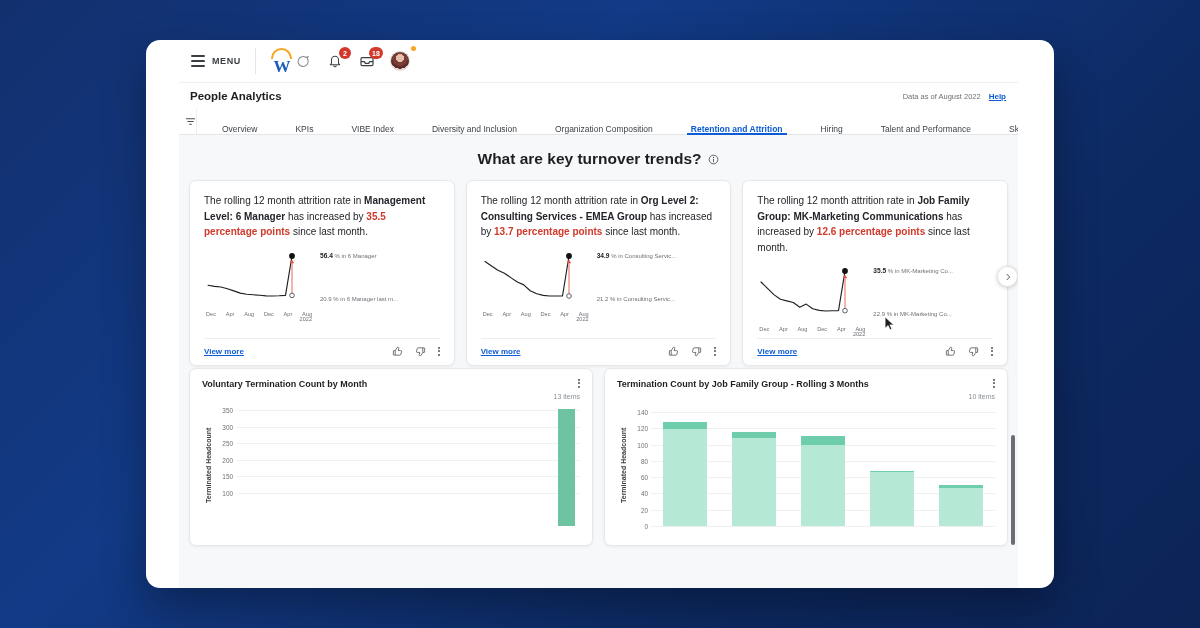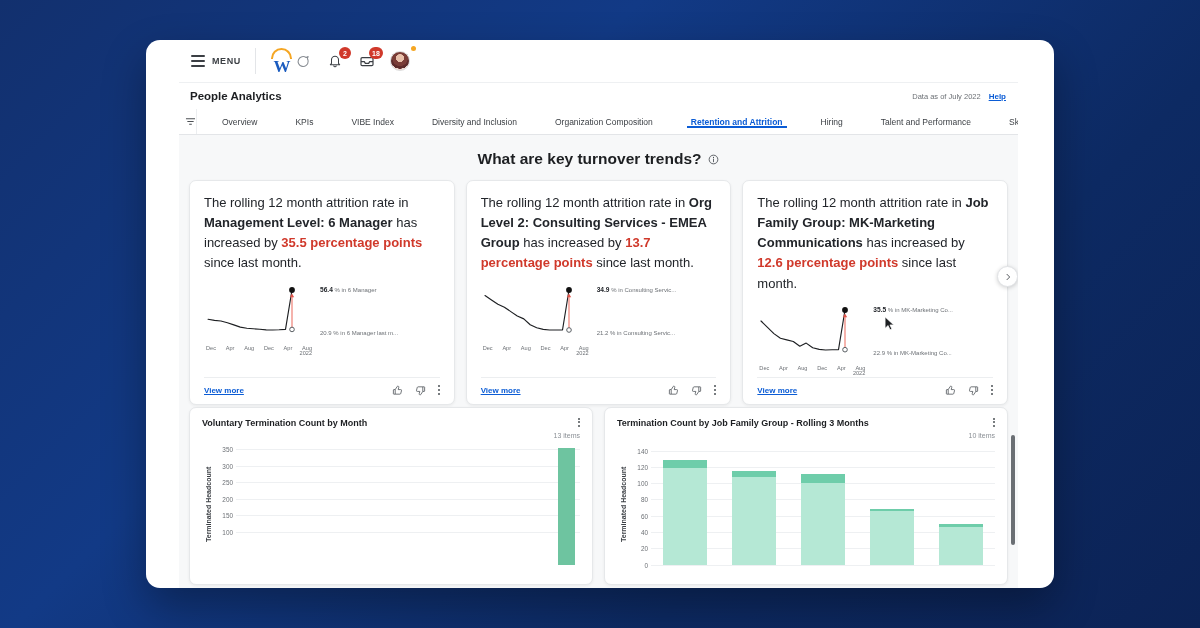--- a/index.html
+++ b/index.html
@@ -92,21 +92,21 @@
   .pagebar .right { margin-left: auto; display: flex; align-items: center; gap: 8px; }
   .asof { font-size: 7.5px; color: #6c7075; }
   .help-link { font-size: 8px; color: #0b5cd5; text-decoration: underline; cursor: pointer; font-weight: 600; }
 
   
   .tabbar {
     height: 26px; background: #fff; display: flex; align-items: stretch;
     border-bottom: 1px solid #e3e5e8; padding-left: 6px;
   }
   .filter-ic { width: 30px; display: flex; align-items: center; justify-content: center; cursor: pointer; border-right: 1px solid #eceef0; }
-  .tabs { display: flex; align-items: center; gap: 16px; padding-left: 14px; }
+  .tabs { display: flex; align-items: flex-end; gap: 16px; padding-left: 14px; }
   .tab {
     display: flex; align-items: center; padding: 0 11px; font-size: 8.5px;
     color: #3b3f44; cursor: pointer; white-space: nowrap; position: relative;
   }
   .tab.active { color: #0b5cd5; font-weight: 600; }
   .tab.active::after {
     content: ""; position: absolute; left: 7px; right: 7px; bottom: -1px;
     height: 2px; background: #0b5cd5;
   }
   .list-ic { margin-left: auto; width: 34px; display: flex; align-items: center; justify-content: center; cursor: pointer; }
@@ -118,21 +118,21 @@
     padding: 15px 0 12px; display: flex; align-items: center; justify-content: center; gap: 7px;
   }
 
   
   .cards { display: flex; gap: 11px; padding: 0 10px; position: relative; }
   .card {
     flex: 1; background: #fff; border-radius: 7px; border: 1px solid #e6e8ea;
     box-shadow: 0 1px 3px rgba(0,0,0,0.06); padding: 12px 14px 0; display: flex; flex-direction: column;
     min-height: 184px;
   }
-  .card-text { font-size: 13px; line-height: 1.55; color: #22252a; }
+  .card-text { font-size: 10px; line-height: 1.55; color: #22252a; }
   .card-text b { font-weight: 700; }
   .card-text .hl { color: #d0392b; font-weight: 700; }
   .spark-area { display: flex; align-items: flex-start; margin-top: 10px; flex: 1; }
   .spark { width: 110px; height: 56px; flex-shrink: 0; }
   .spark-labels { display: flex; width: 110px; justify-content: space-between; margin-top: 1px; padding: 0 2px; }
   .spark-labels span { font-size: 5.6px; color: #6c7075; text-align: center; line-height: 1.15; }
   .spark-legend { margin-left: 6px; display: flex; flex-direction: column; justify-content: space-between; height: 52px; padding-top: 2px; }
   .lg { font-size: 6px; color: #6c7075; white-space: nowrap; }
   .lg b { font-size: 6.6px; color: #22252a; font-weight: 700; }
   .card-foot {
@@ -231,21 +231,21 @@
           </svg>
           <span class="badge">18</span>
         </div>
         <div class="avatar"></div>
       </div>
     </div>
 
     <div class="pagebar">
       <span class="page-title">People Analytics</span>
       <span class="right">
-        <span class="asof">Data as of July 2022</span>
+        <span class="asof">Data as of August 2022</span>
         <span class="help-link">Help</span>
       </span>
     </div>
 
     <div class="tabbar">
       <div class="filter-ic">
         <svg width="11" height="11" viewBox="0 0 24 24" fill="none" stroke="#3b3f44" stroke-width="2" stroke-linecap="round">
           <line x1="3" y1="6" x2="21" y2="6"></line>
             <line x1="6" y1="12" x2="18" y2="12"></line>
             <line x1="10" y1="18" x2="14" y2="18"></line>

